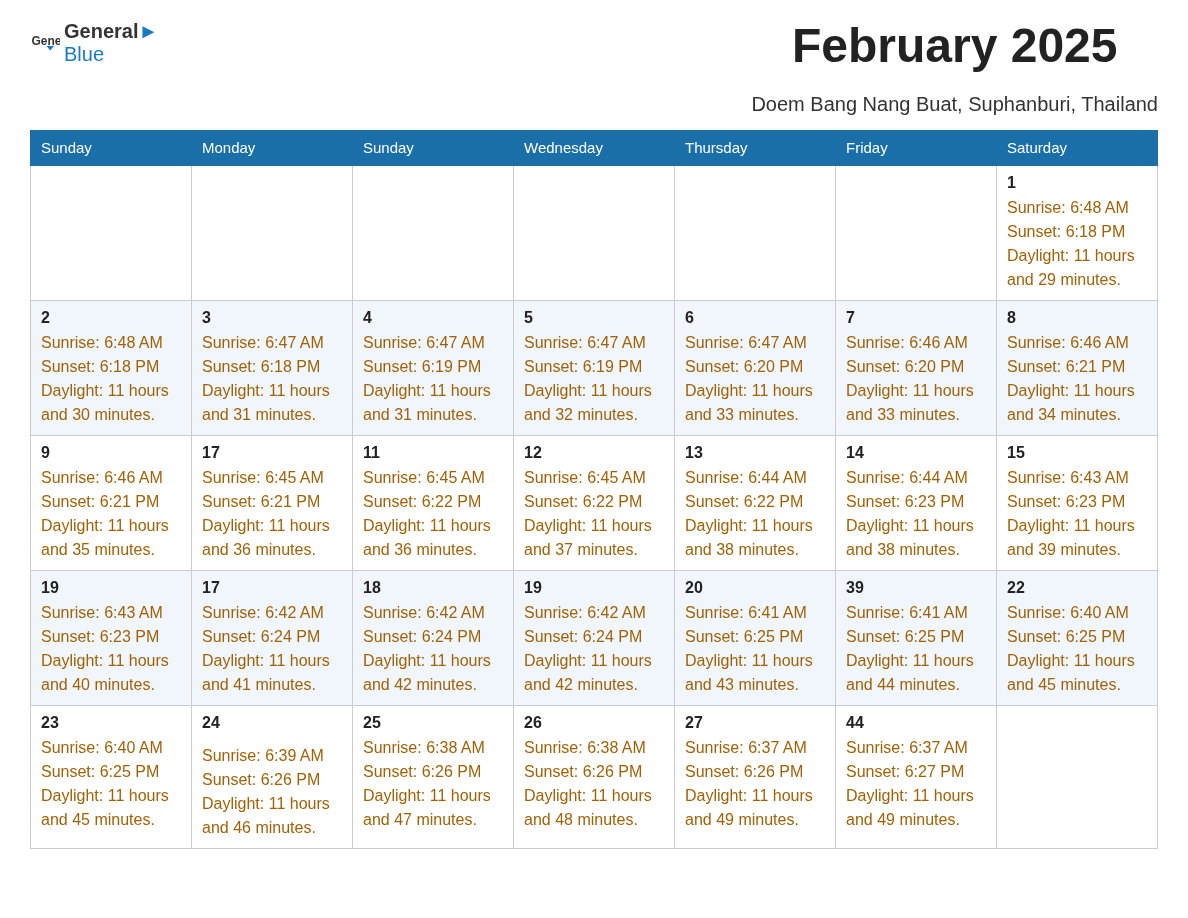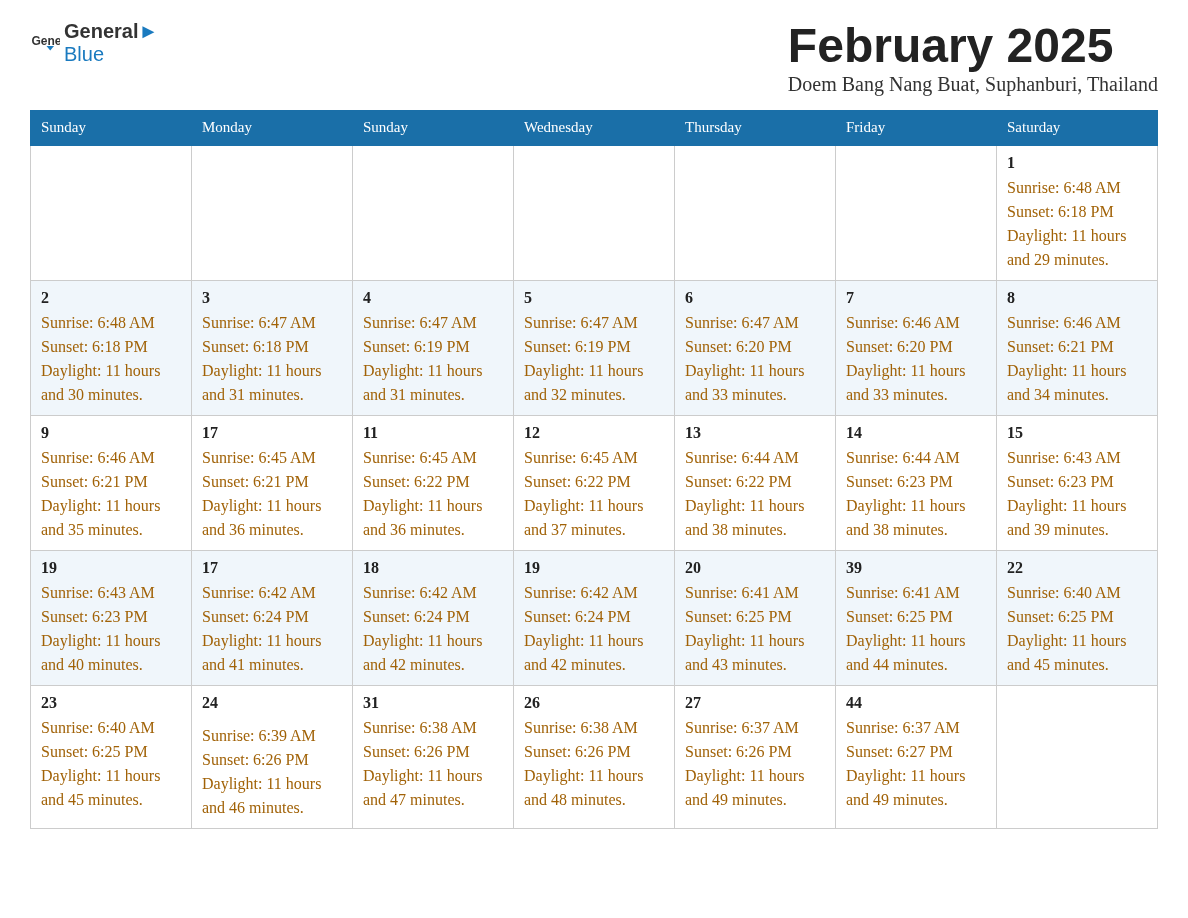--- a/index.html
+++ b/index.html
@@ -18,40 +18,38 @@
     .logo-area {
       display: flex;
       align-items: center;
     }
     .logo-icon {
       width: 30px;
       height: 30px;
       margin-right: 4px;
     }
     .title-area {
-      text-align: left;
+      text-align: center;
     }
     .calendar-title {
       font-size: 48px;
       font-weight: bold;
       color: #222;
       line-height: 1.1;
     }
     .calendar-subtitle {
       font-size: 20px;
       color: #333;
-      margin-top: 0;
-      font-family: Liberation Serif, serif;
+      margin-top: 20px;
     }
     .calendar-table {
       width: 100%;
       border-collapse: collapse;
       margin-top: 14px;
       border: 1px solid #aaa;
-      font-family: Liberation Serif, serif;
     }
     .calendar-table th {
       background-color: #1a6fa8;
       color: #fff;
       font-size: 15px;
       font-weight: normal;
       padding: 8px 10px;
       text-align: left;
       border: 1px solid #1a6fa8;
     }
@@ -274,21 +272,21 @@
 Sunset: 6:25 PM
 Daylight: 11 hours and 45 minutes.</div>
         </td>
         <td>
           <span class="day-number">24</span>
           <div class="day-info" style="white-space: pre-line; margin-top: 12px;">Sunrise: 6:39 AM
 Sunset: 6:26 PM
 Daylight: 11 hours and 46 minutes.</div>
         </td>
         <td>
-          <span class="day-number">31</span>
+          <span class="day-number">25</span>
           <div class="day-info" style="white-space: pre-line;">Sunrise: 6:38 AM
 Sunset: 6:26 PM
 Daylight: 11 hours and 47 minutes.</div>
         </td>
         <td>
           <span class="day-number">26</span>
           <div class="day-info" style="white-space: pre-line;">Sunrise: 6:38 AM
 Sunset: 6:26 PM
 Daylight: 11 hours and 48 minutes.</div>
         </td>

